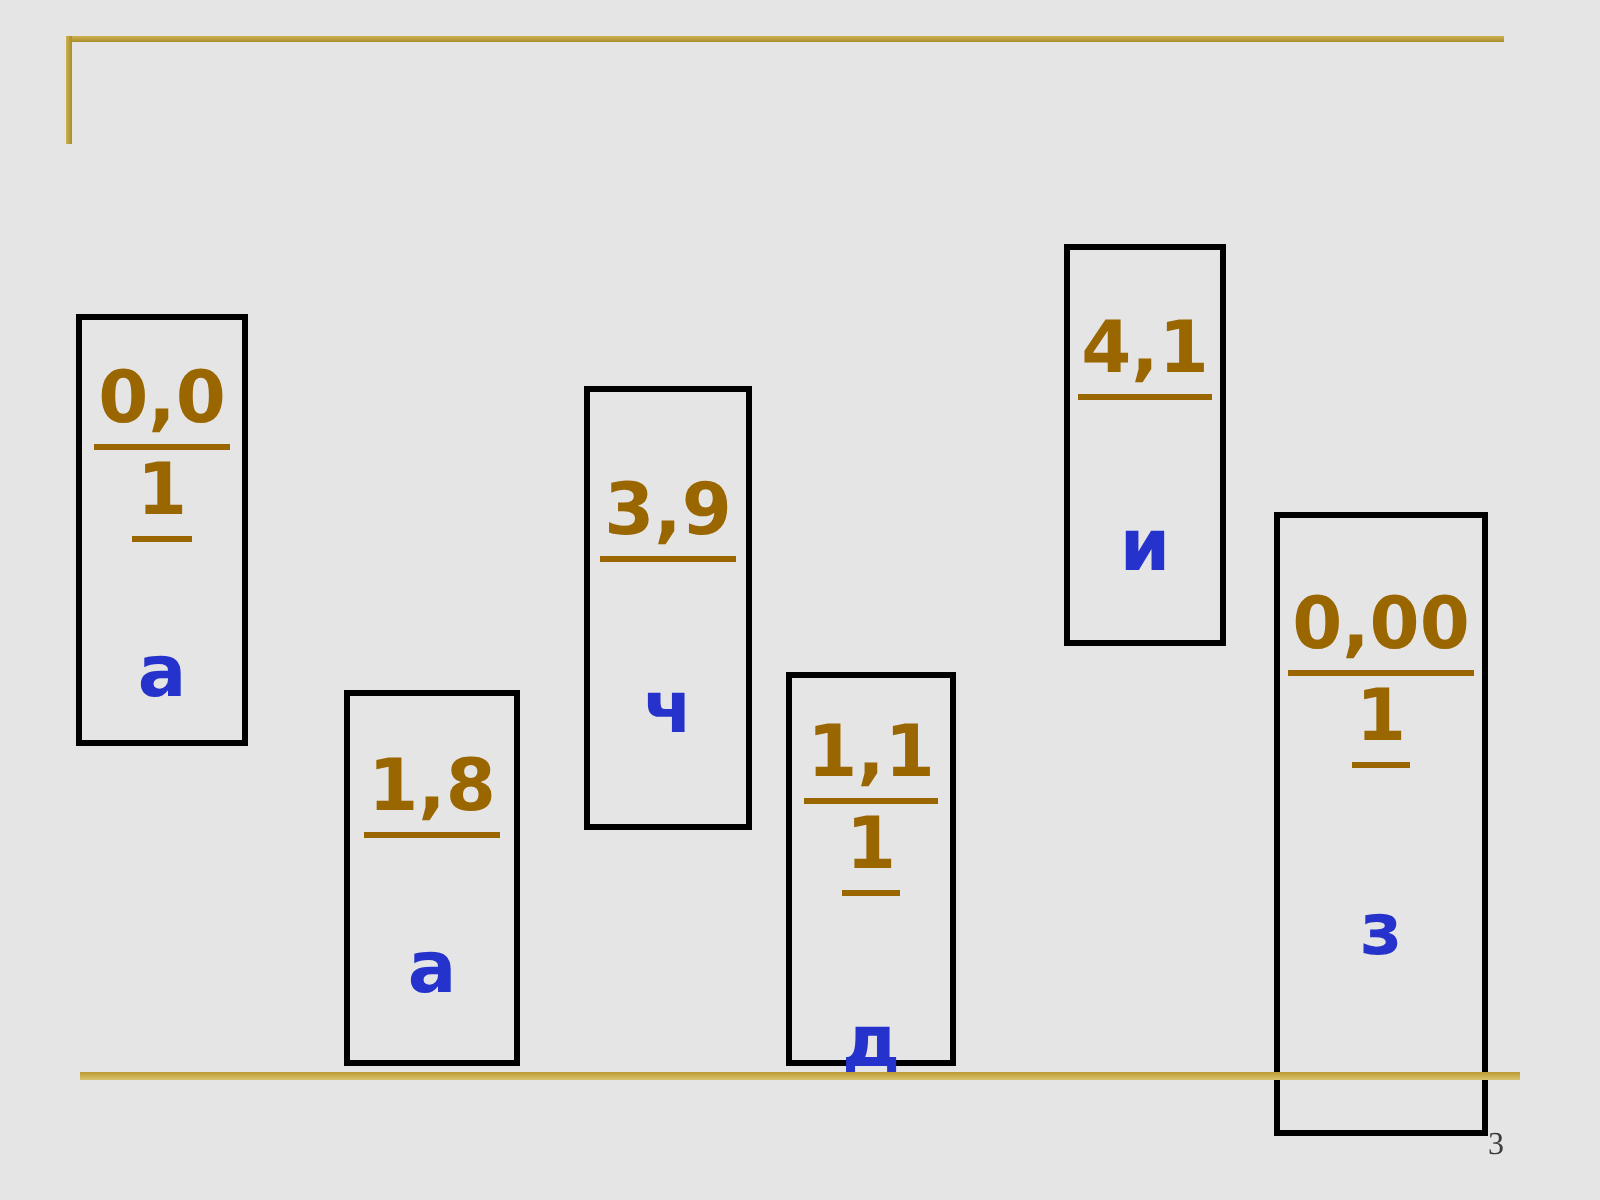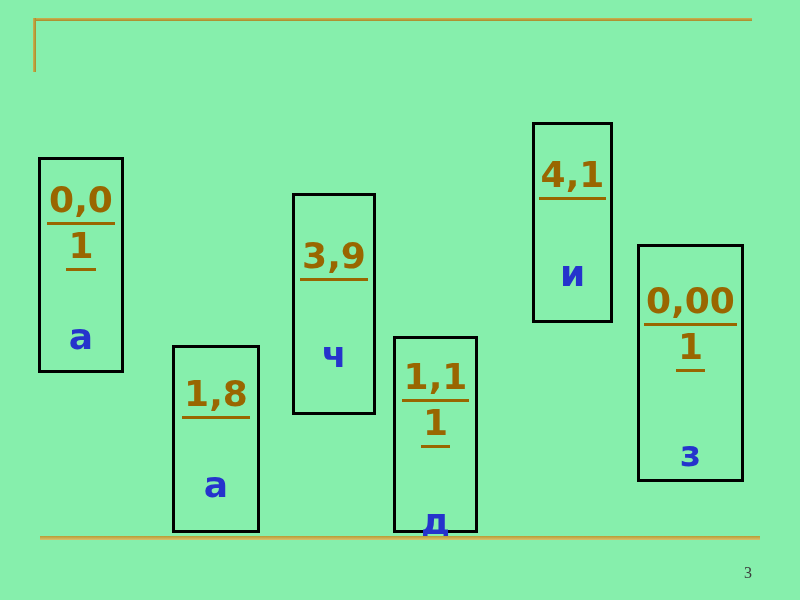--- a/index.html
+++ b/index.html
@@ -3,21 +3,21 @@
 <meta charset="utf-8">
 <style>
   html, body {
     margin: 0;
     padding: 0;
   }
   .slide {
     position: relative;
     width: 800px;
     height: 600px;
-    background: #86efac;
+    background: #e5e5e5;
     overflow: hidden;
     font-family: "DejaVu Sans", "Liberation Sans", sans-serif;
   }
   
   .title-rule-h {
     position: absolute;
     left: 33px;
     top: 18px;
     width: 719px;
     height: 3px;
@@ -116,21 +116,21 @@
     <div class="card-letter" style="margin-top:52px;">д</div>
   </div>
 
   <div class="card" style="left:532px; top:122px; width:81px; height:201px;">
     <div class="card-number" style="margin-top:28px;">
       <div class="num-line-row"><span class="num-line">4,1</span></div>
     </div>
     <div class="card-letter" style="margin-top:52px;">и</div>
   </div>
 
-  <div class="card" style="left:637px; top:244px; width:107px; height:238px;">
+  <div class="card" style="left:637px; top:256px; width:107px; height:312px;">
     <div class="card-number" style="margin-top:32px;">
       <div class="num-line-row"><span class="num-line">0,00</span></div>
       <div class="num-line-row"><span class="num-line">1</span></div>
     </div>
     <div class="card-letter" style="margin-top:60px;">з</div>
   </div>
 
   <div class="footer-rule"></div>
 
   <div class="page-number">3</div>

